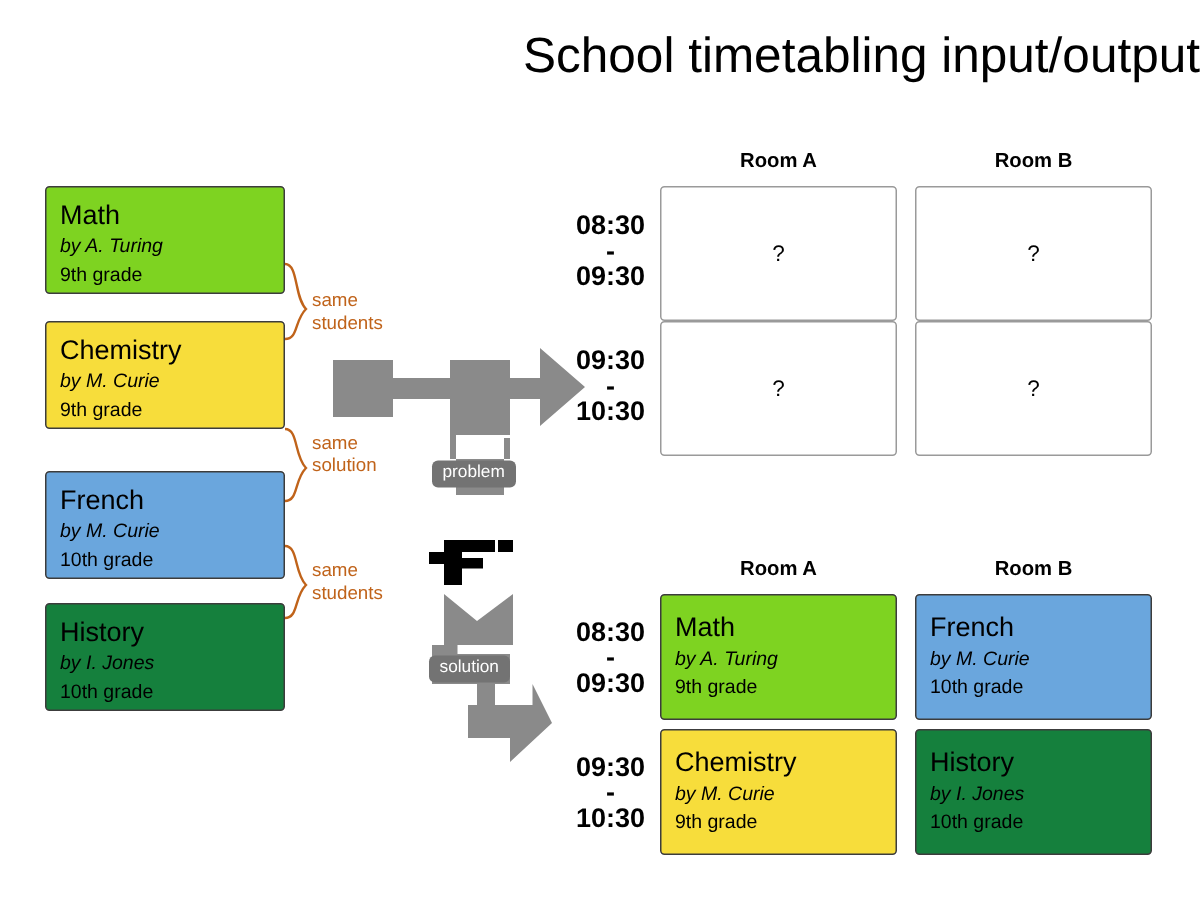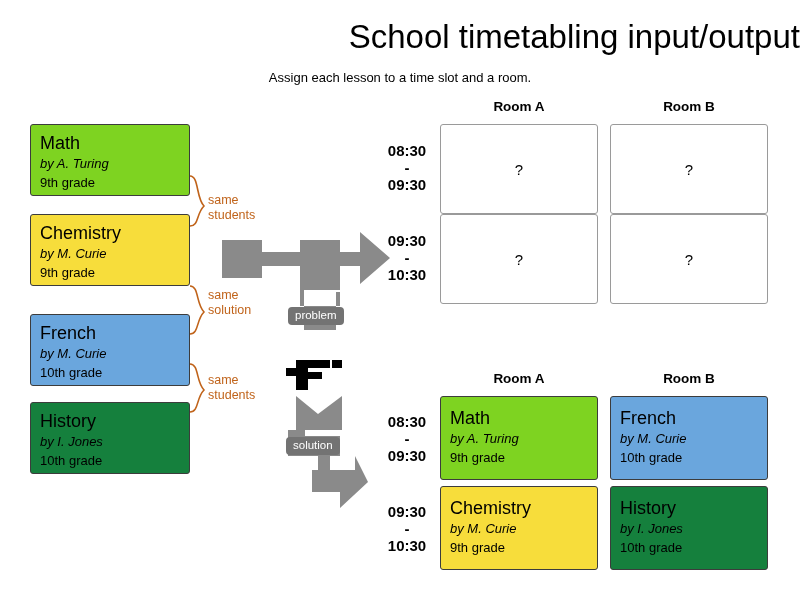--- a/index.html
+++ b/index.html
@@ -84,21 +84,21 @@
     align-items: center;
     justify-content: center;
     font-size: 15px;
     color: #000;
   }
   
   .timelabel {
     position: absolute;
     width: 58px;
     text-align: center;
-    font-size: 15px;
+    font-size: 18px;
     font-weight: bold;
     line-height: 17px;
   }
   
   .bracket-label {
     position: absolute;
     font-size: 12.5px;
     color: #c0631a;
     line-height: 15px;
   }
@@ -146,21 +146,20 @@
              L296,430 Z"></path>
 
     <g stroke="#c0631a" stroke-width="1.6" fill="none">
       <path d="M190,176 C199,176 196,198 204,206 C196,214 199,226 190,226"></path>
       <path d="M190,286 C199,286 196,304 204,312 C196,320 199,334 190,334"></path>
       <path d="M190,364 C199,364 196,382 204,390 C196,398 199,412 190,412"></path>
     </g>
   </svg>
 
   <div class="title">School timetabling input/output</div>
-  <div class="subtitle">Assign each lesson to a time slot and a room.</div>
 
 
   <div class="card green" style="left:30px; top:124px; width:160px; height:72px;">
     <div class="c-name">Math</div>
     <div class="c-by">by  A. Turing</div>
     <div class="c-grade">9th grade</div>
   </div>
 
   <div class="card yellow" style="left:30px; top:214px; width:160px; height:72px;">
     <div class="c-name">Chemistry</div>

